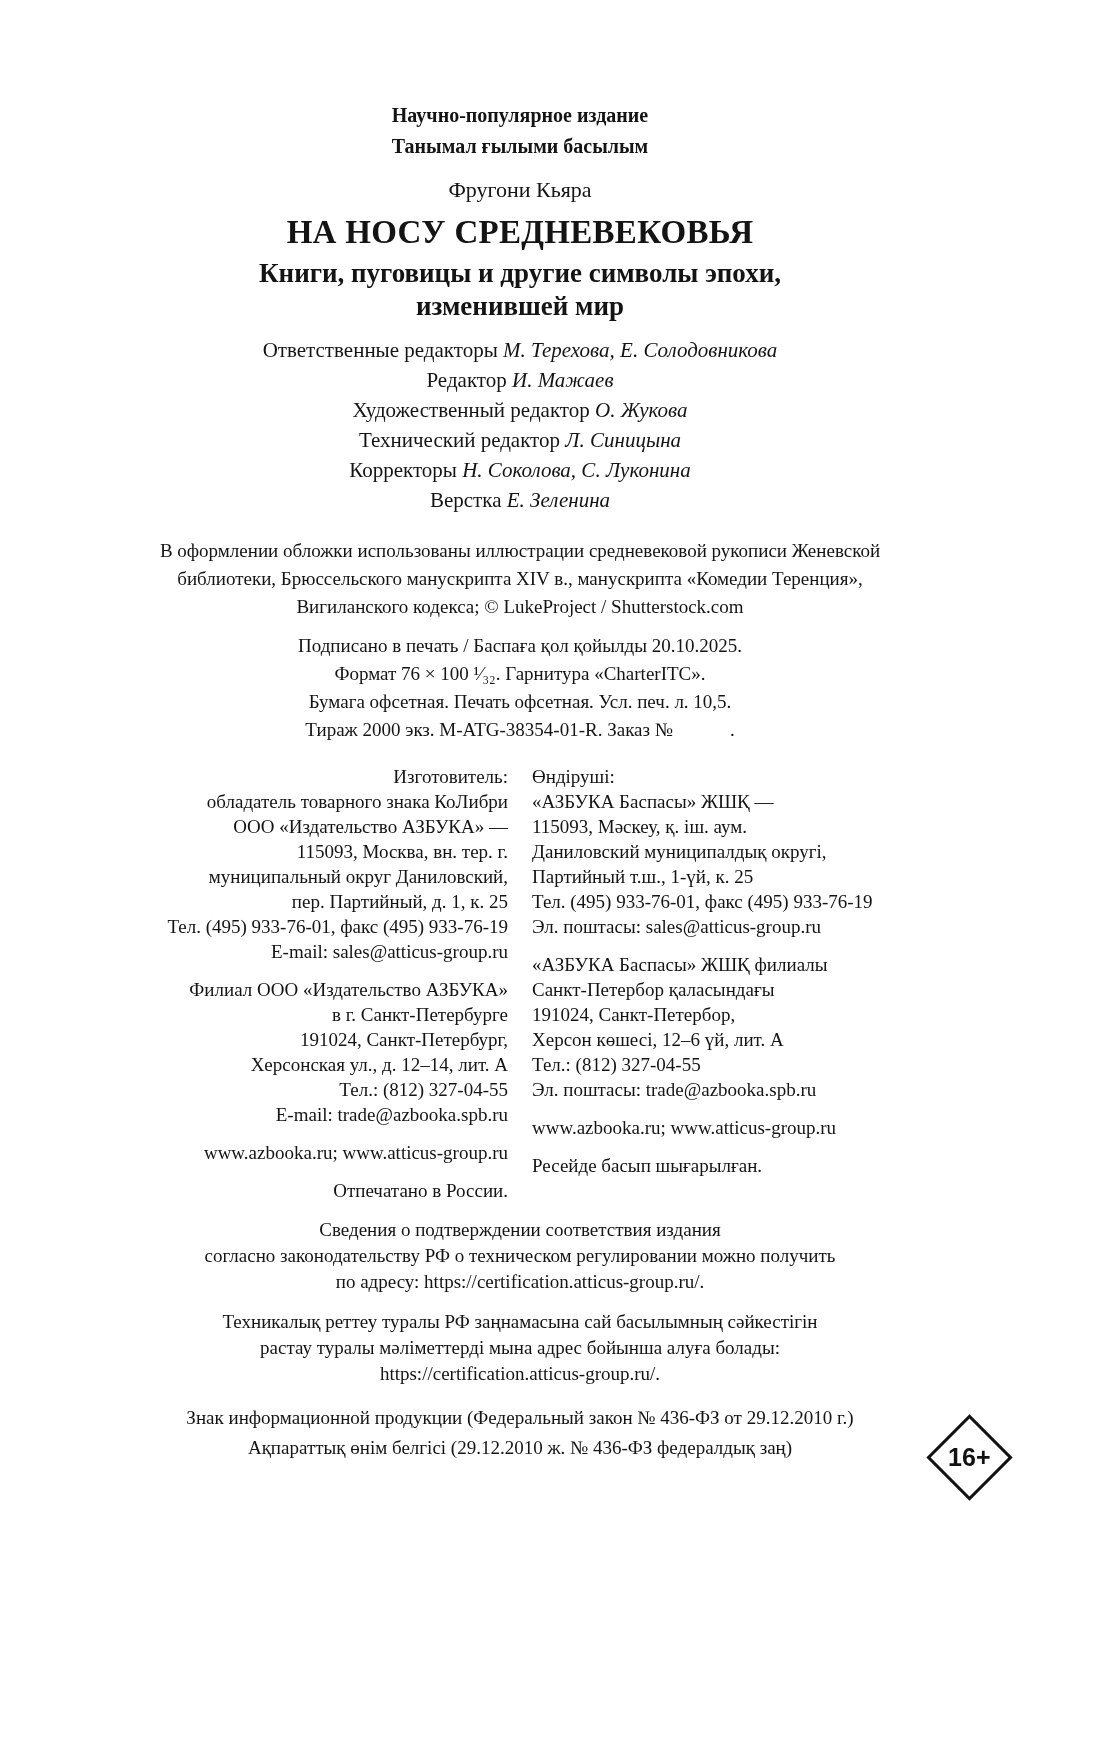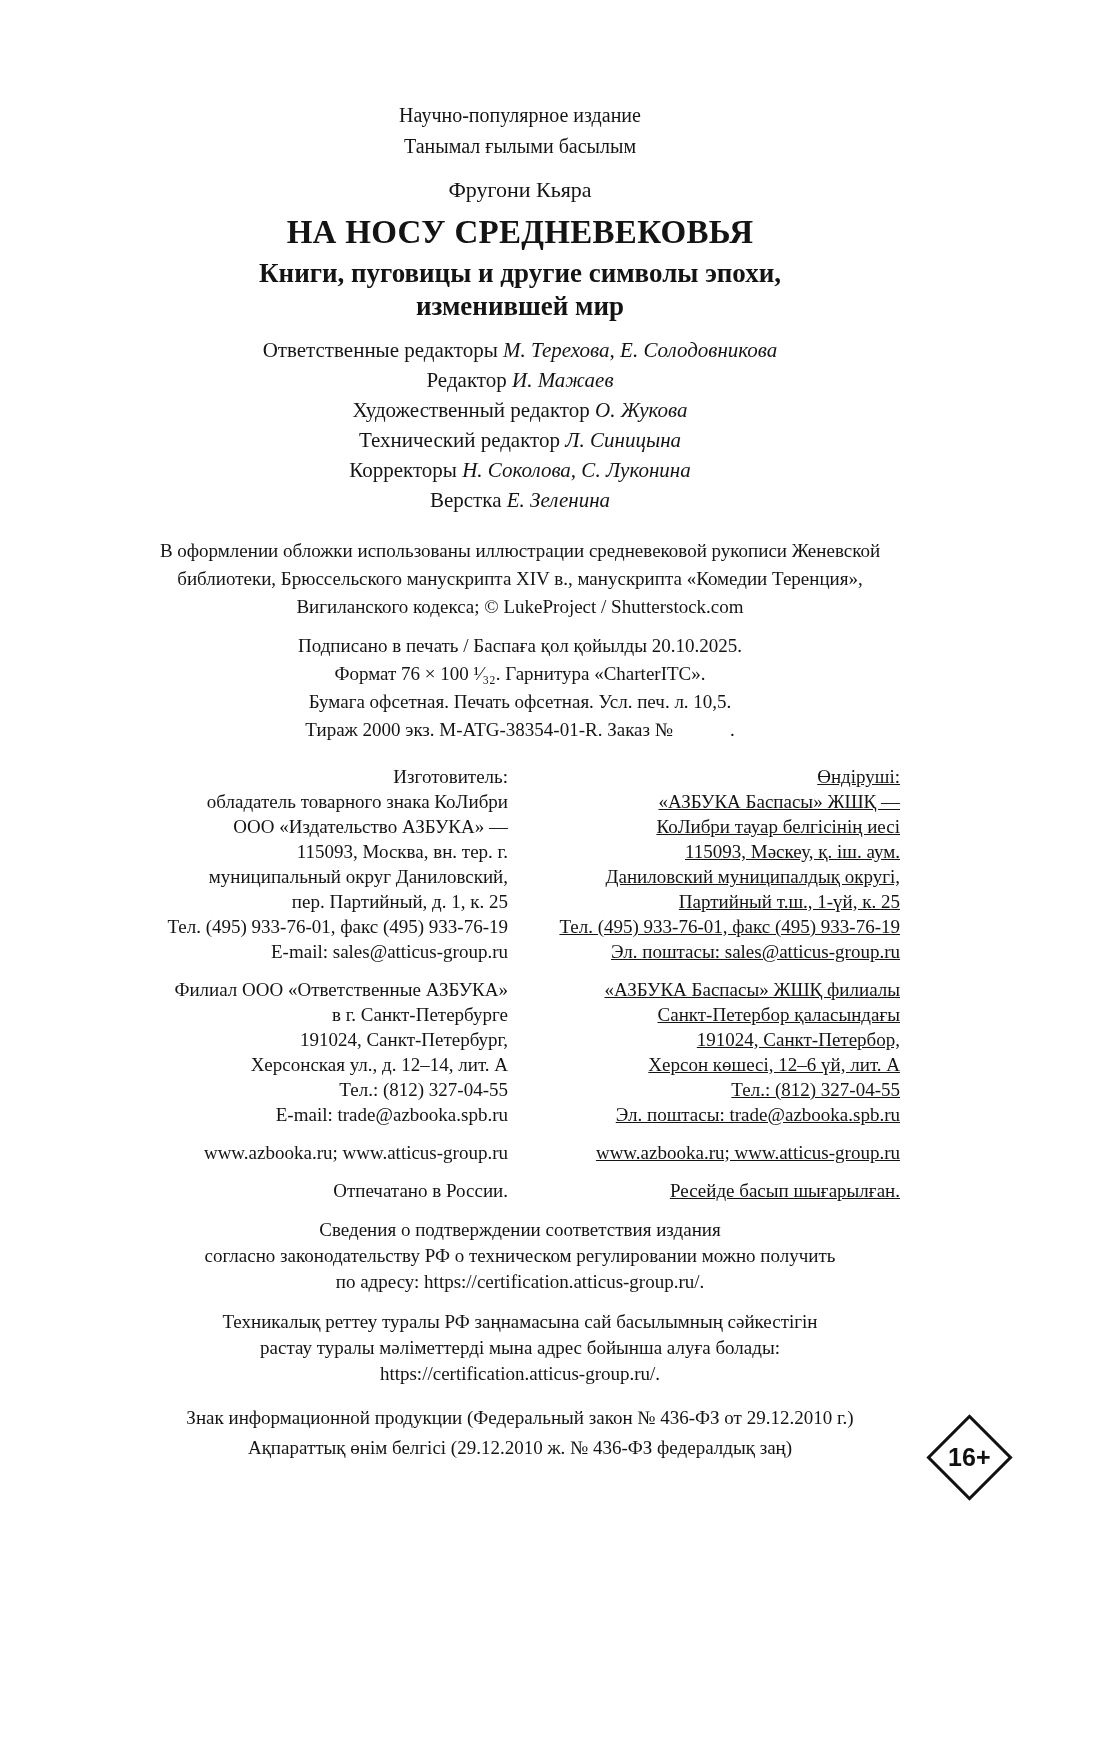--- a/index.html
+++ b/index.html
@@ -11,33 +11,33 @@
     position: relative;
     overflow: hidden;
   }
   .page {
     position: absolute;
     left: 140px; top: 0;
     width: 760px;
     padding-top: 100px;
     text-align: center;
   }
-  .edition-line { font-size: 20px; line-height: 31px; }
+  .edition-line { font-size: 20px; line-height: 31px; font-weight: bold; }
   .author { font-size: 22px; margin-top: 15px; }
   .title { font-size: 33px; font-weight: bold; margin-top: 11px; letter-spacing: 0.3px; }
   .subtitle-line { font-size: 27px; font-weight: bold; line-height: 33px; }
   .subtitle { margin-top: 6px; }
   .staff { margin-top: 12px; font-size: 21px; line-height: 30px; }
   .staff .names { font-style: italic; }
   .credits { margin-top: 22px; font-size: 19px; line-height: 28px; }
   .printinfo { margin-top: 11px; font-size: 19px; line-height: 28px; }
   .cols { margin-top: 20px; display: flex; font-size: 19px; line-height: 25px; }
   .col { width: 50%; box-sizing: border-box; }
   .col-left  { text-align: right; padding-right: 12px; }
-  .col-right { text-align: right;  padding-left: 12px; text-decoration: underline; }
+  .col-right { text-align: left;  padding-left: 12px; }
   .block { margin-bottom: 13px; }
   .cert { margin-top: 14px; font-size: 19px; line-height: 26px; }
   .agenotice { margin-top: 16px; font-size: 19px; line-height: 30px; }
   .badge-wrap {
     position: absolute; left: 922px; top: 1410px;
     width: 94px; height: 94px;
     display: flex; align-items: center; justify-content: center;
   }
   .badge {
     width: 55px; height: 55px;
@@ -102,36 +102,35 @@
         <div>Изготовитель:</div>
         <div>обладатель товарного знака КоЛибри</div>
         <div>ООО «Издательство АЗБУКА» —</div>
         <div>115093, Москва, вн. тер. г.</div>
         <div>муниципальный округ Даниловский,</div>
         <div>пер. Партийный, д. 1, к. 25</div>
         <div>Тел. (495) 933-76-01, факс (495) 933-76-19</div>
         <div>E-mail: sales@atticus-group.ru</div>
       </div>
       <div class="block">
-        <div>Филиал ООО «Ответственные АЗБУКА»</div>
+        <div>Филиал ООО «Издательство АЗБУКА»</div>
         <div>в г. Санкт-Петербурге</div>
         <div>191024, Санкт-Петербург,</div>
         <div>Херсонская ул., д. 12–14, лит. А</div>
         <div>Тел.: (812) 327-04-55</div>
         <div>E-mail: trade@azbooka.spb.ru</div>
       </div>
       <div class="block">www.azbooka.ru; www.atticus-group.ru</div>
       <div>Отпечатано в России.</div>
     </div>
 
     <div class="col col-right">
       <div class="block">
         <div>Өндіруші:</div>
         <div>«АЗБУКА Баспасы» ЖШҚ —</div>
-        <div>КоЛибри тауар белгісінің иесі</div>
         <div>115093, Мәскеу, қ. іш. аум.</div>
         <div>Даниловский муниципалдық округі,</div>
         <div>Партийный т.ш., 1-үй, к. 25</div>
         <div>Тел. (495) 933-76-01, факс (495) 933-76-19</div>
         <div>Эл. поштасы: sales@atticus-group.ru</div>
       </div>
       <div class="block">
         <div>«АЗБУКА Баспасы» ЖШҚ филиалы</div>
         <div>Санкт-Петербор қаласындағы</div>
         <div>191024, Санкт-Петербор,</div>

